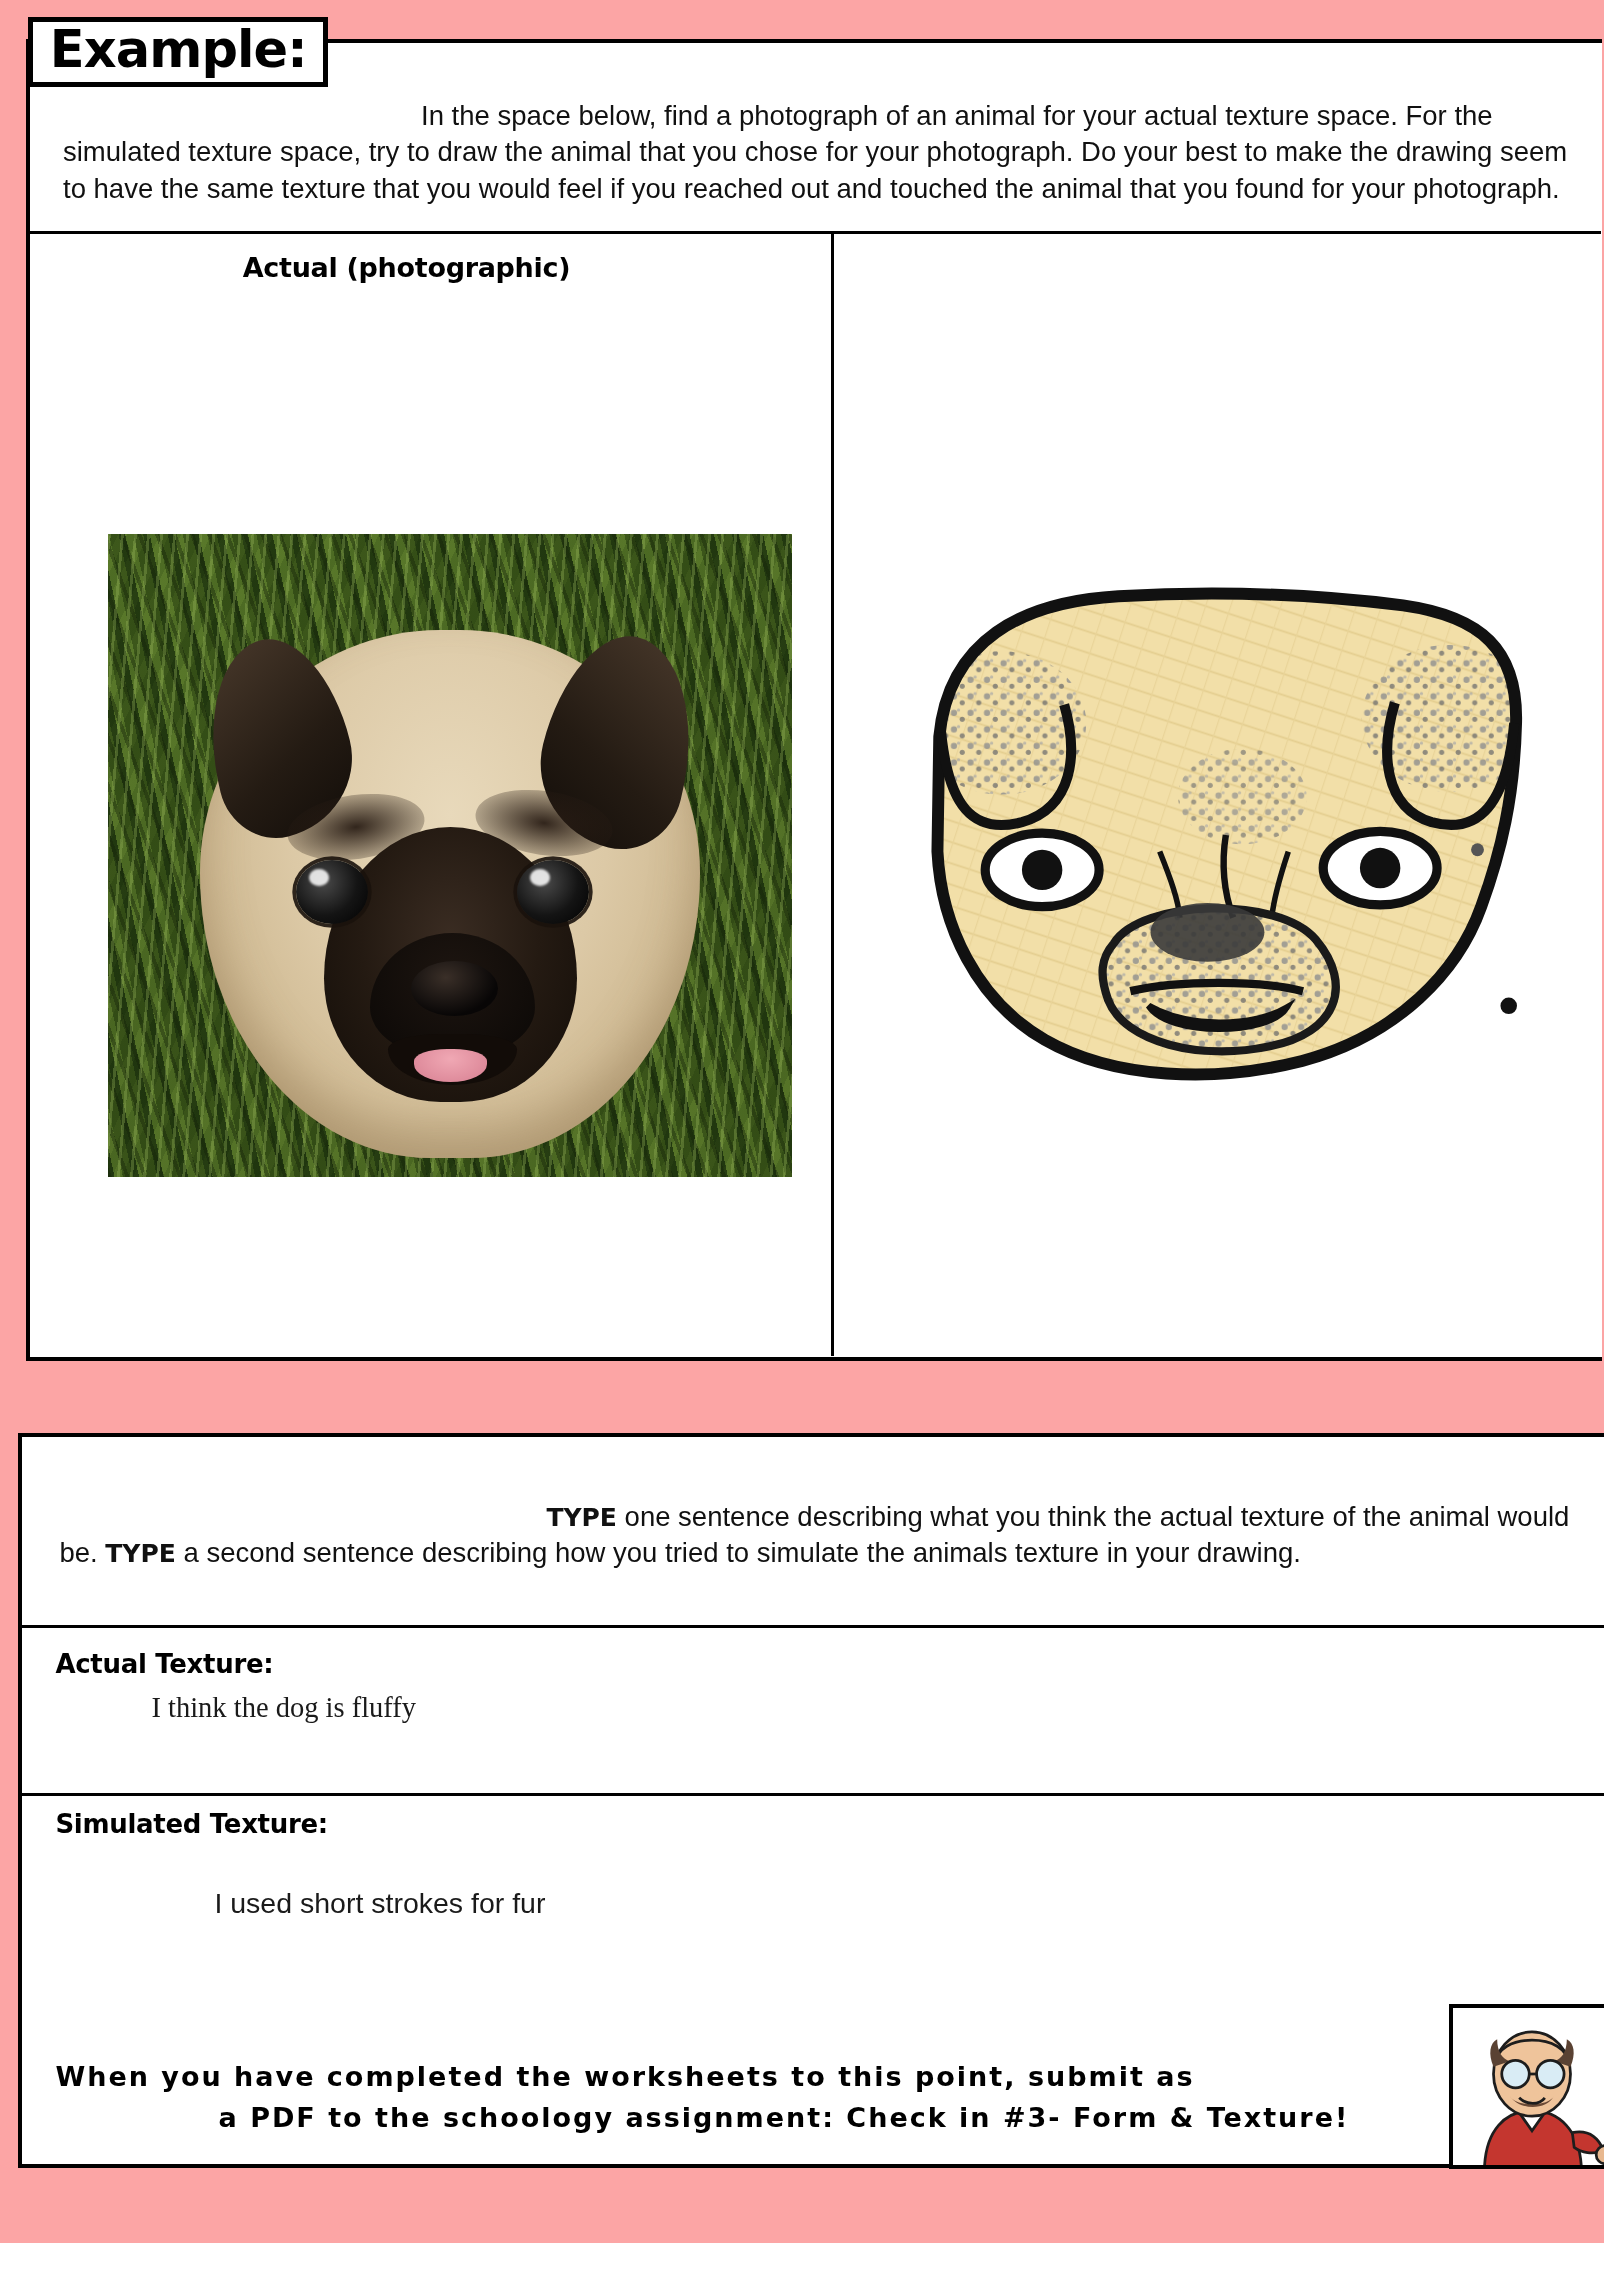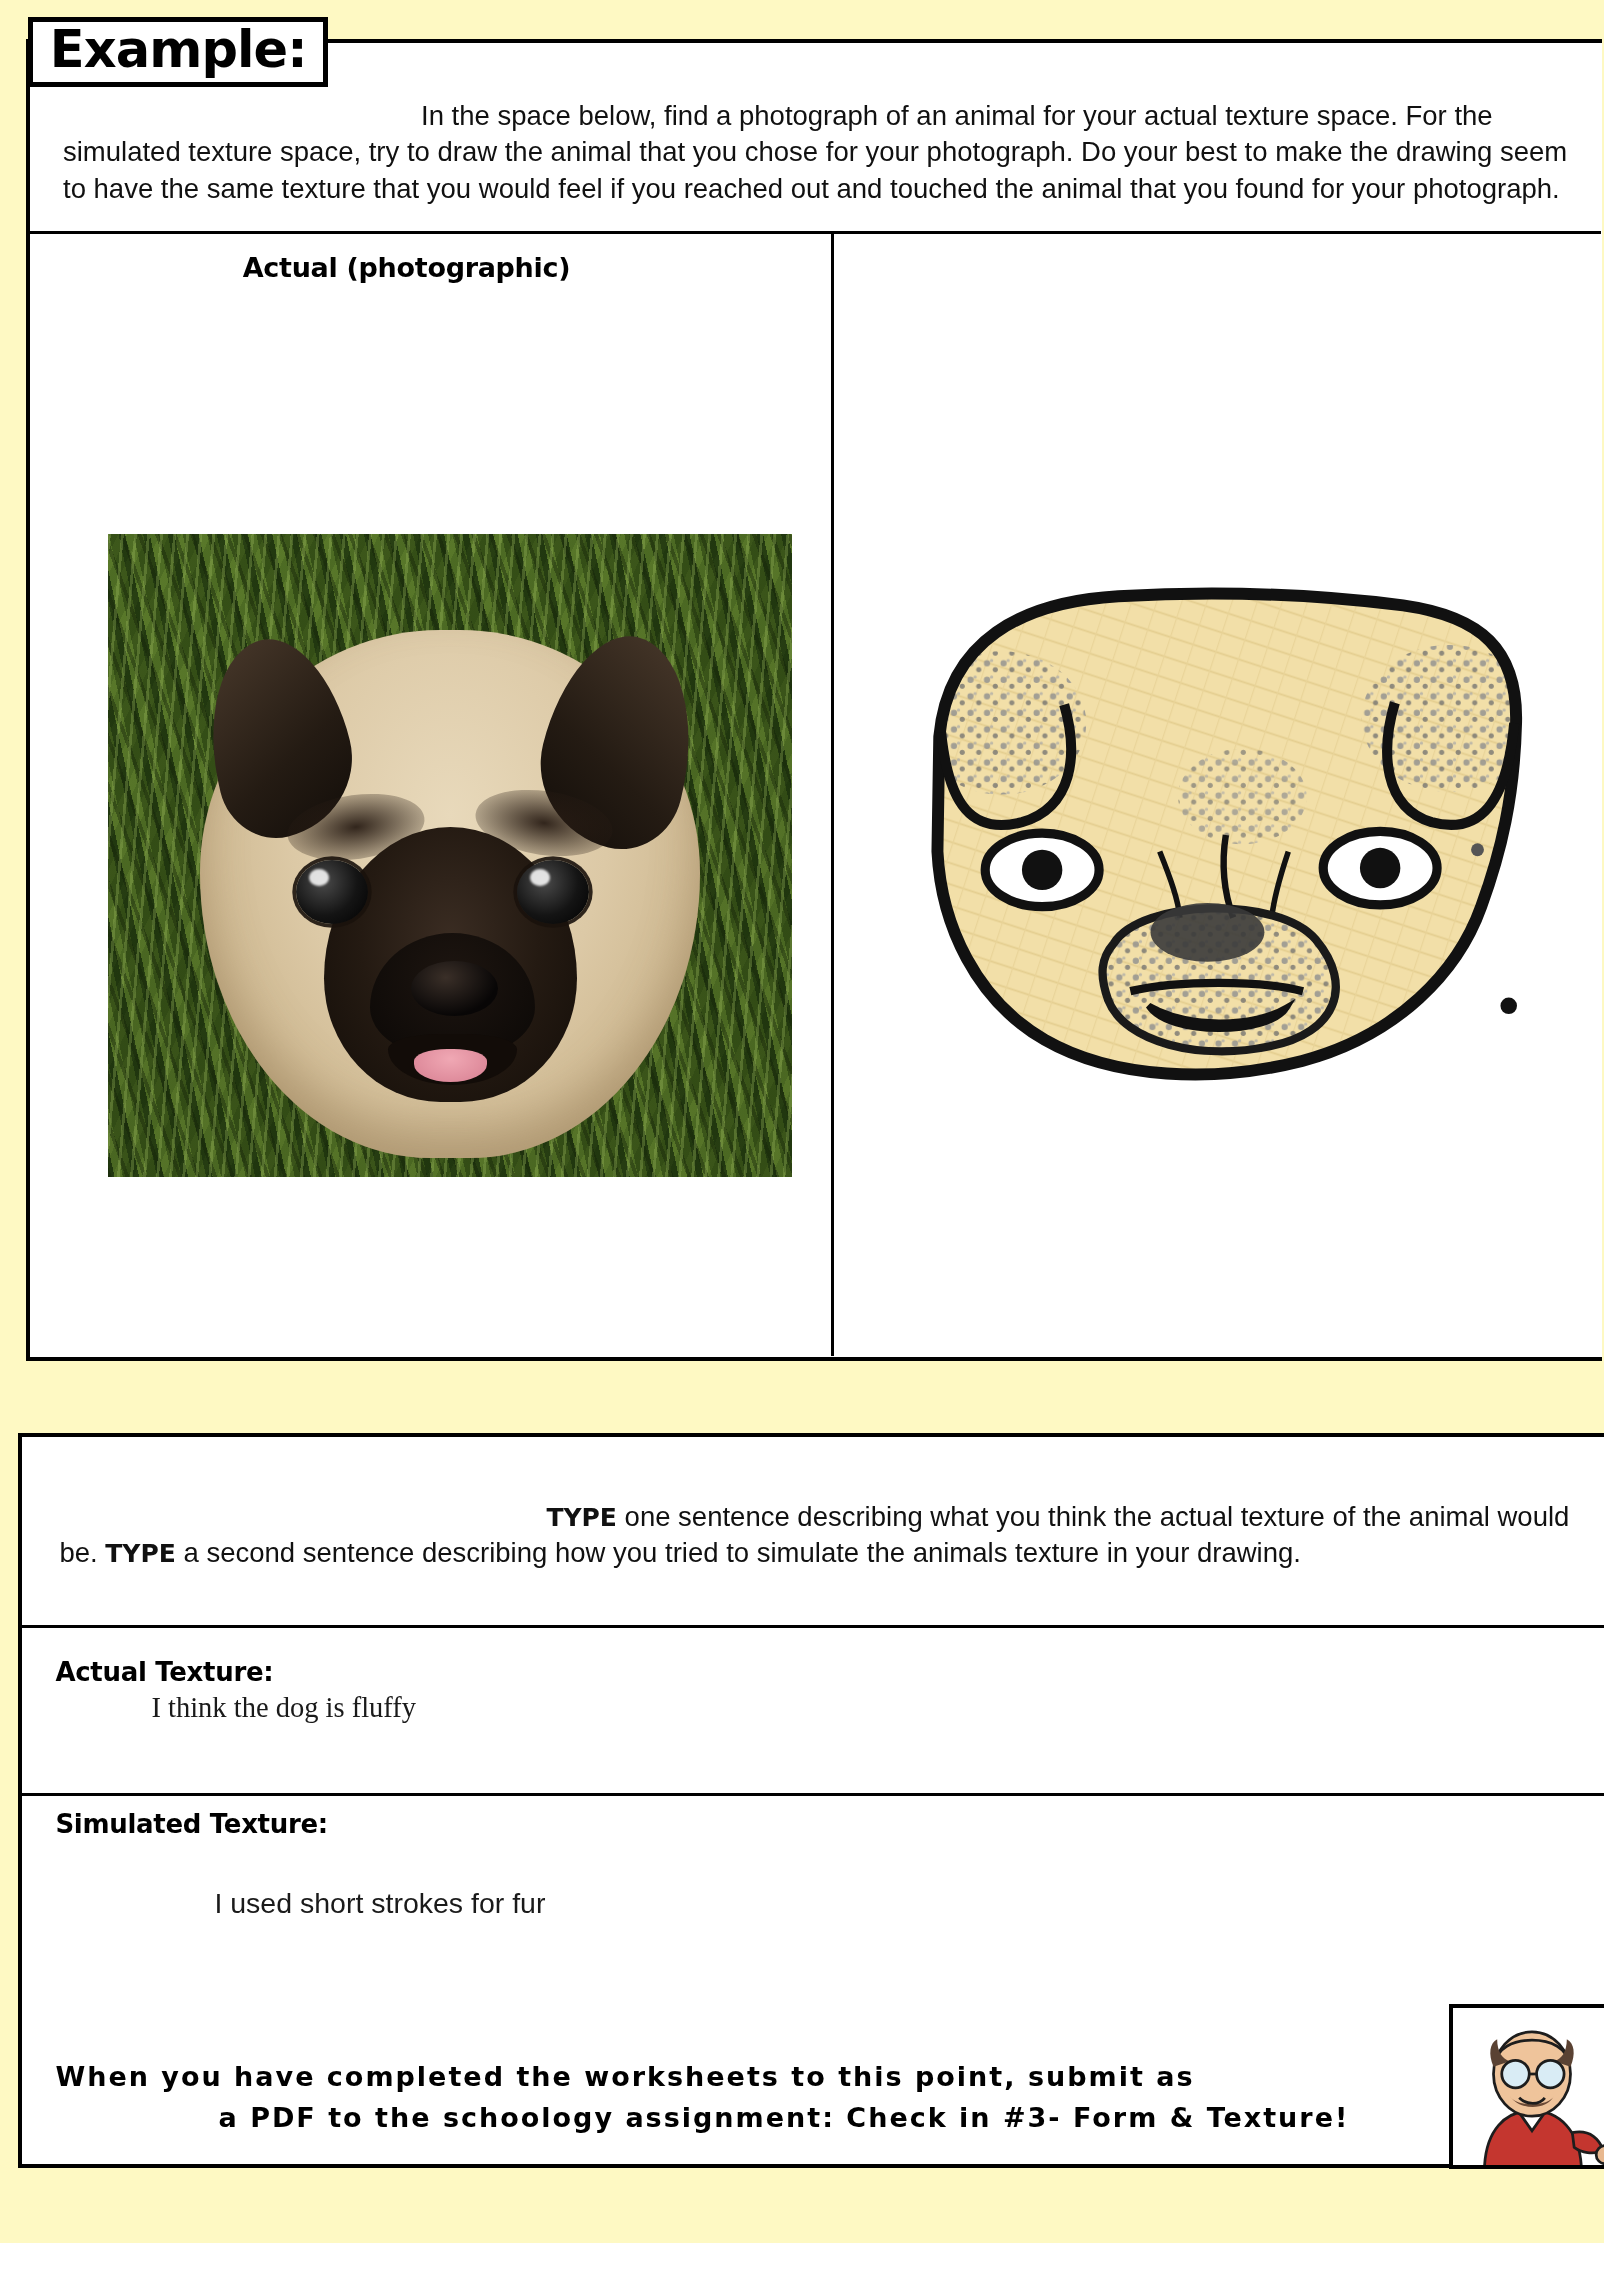--- a/index.html
+++ b/index.html
@@ -5,21 +5,21 @@
   * { box-sizing: border-box; }
   html, body {
     margin: 0; padding: 0;
     background: #ffffff;
     font-family: "Liberation Sans", sans-serif;
   }
   .page {
     position: relative;
     width: 1604px;
     height: 2243px;
-    background: #fef9c3;
+    background: #fca5a5;
     overflow: hidden;
   }
 
   
   .example-panel {
     position: absolute;
     left: 26px;
     top: 39px;
     width: 1576px;
     height: 1322px;
@@ -381,21 +381,21 @@
       <span class="indent-first">
         <b>TYPE</b>
         <span>one sentence describing what you think the actual texture of the animal would be.</span>
         <b>TYPE</b>
         <span>a second sentence describing how you tried to simulate the animals texture in your drawing.</span>
       </span>
     </div>
 
     <div class="hrule" style="left:0; top:188px; width:1584px;"></div>
 
-    <div class="field-label" style="left:33px; top:220px;">Actual Texture:</div>
+    <div class="field-label" style="left:33px; top:212px;">Actual Texture:</div>
     <div class="field-value" style="left:129px; top:255px;font-family:Liberation Serif, serif;">I think the dog is fluffy</div>
 
     <div class="hrule" style="left:0; top:356px; width:1584px;"></div>
 
     <div class="field-label" style="left:33px; top:372px;">Simulated Texture:</div>
     <div class="field-value" style="left:156px; top:450px;margin-left:36px;">I used short strokes for fur</div>
   </section>
 
   <div class="footer-bar">
     <div class="footer-text">

